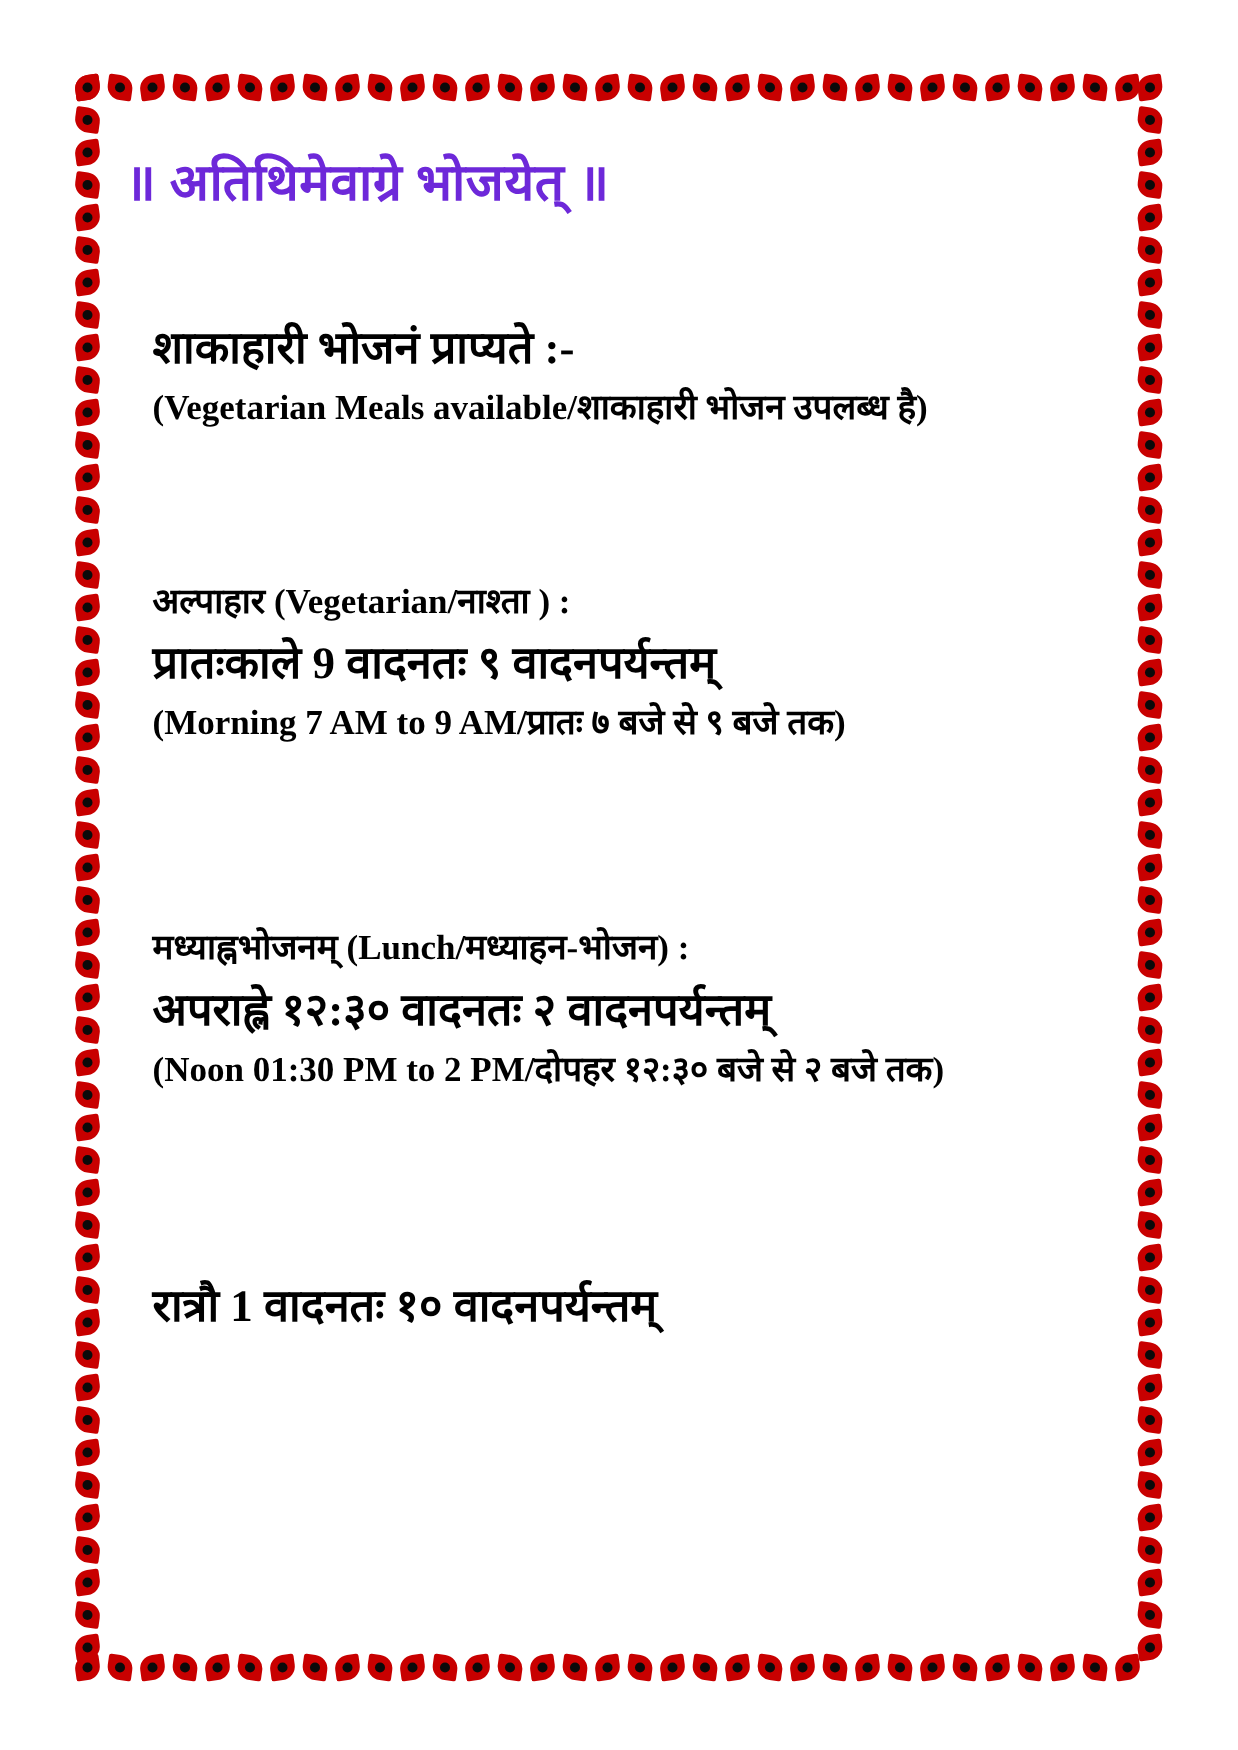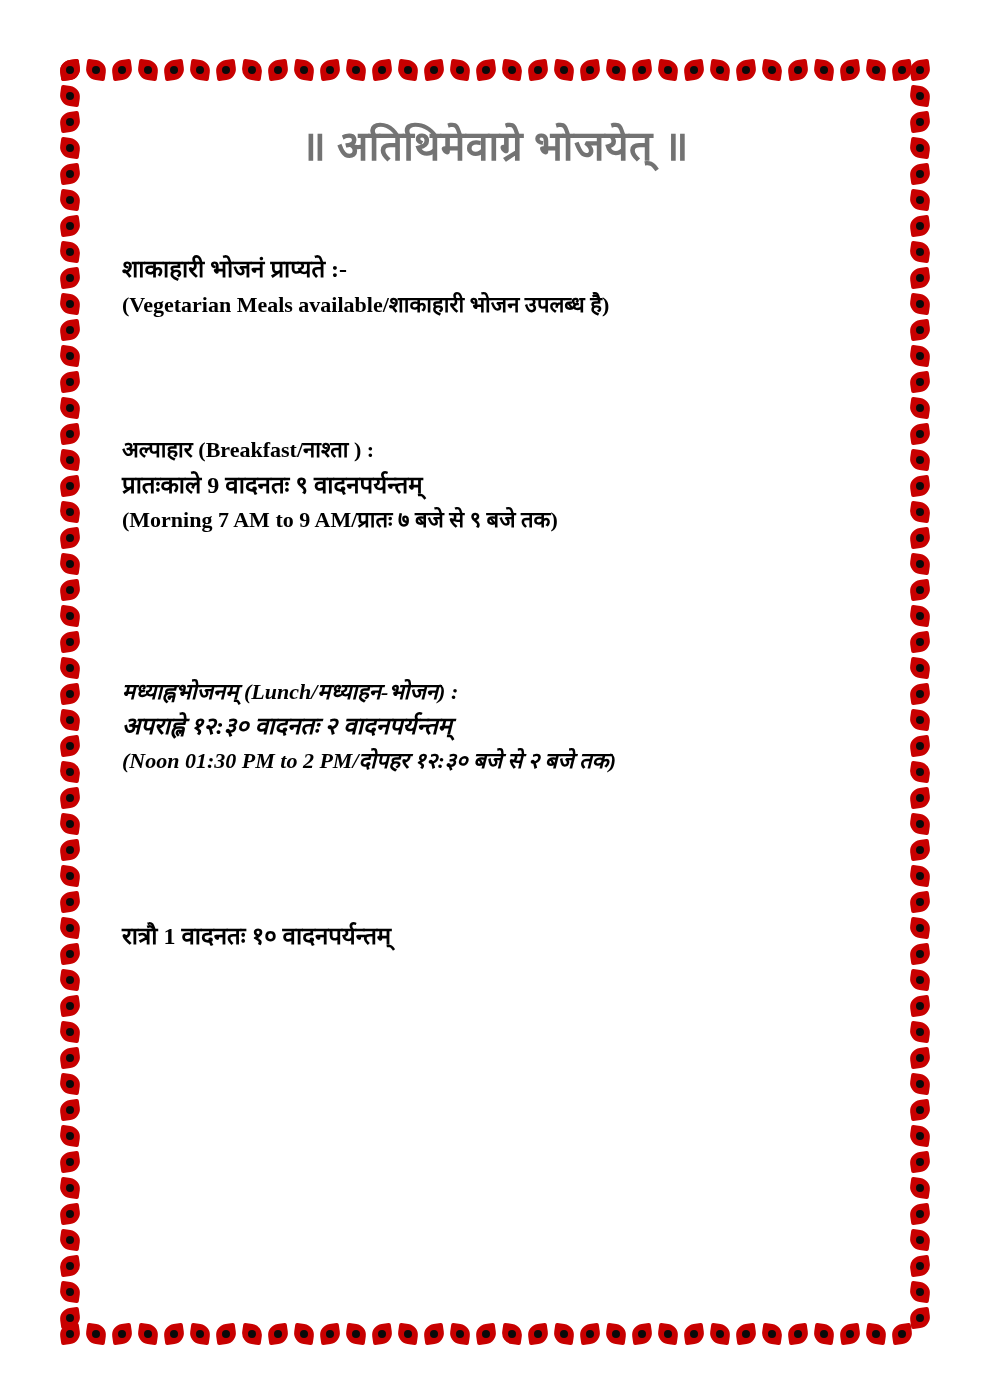--- a/index.html
+++ b/index.html
@@ -86,50 +86,50 @@
   
   .content {
     position: absolute;
     left: 100px;
     top: 100px;
     width: 790px;
     height: 1205px;
   }
 
   .title {
-    text-align: center;
-    color: #737373;
+    text-align: left;
+    color: #6d28d9;
     font-size: 41px;
     font-weight: bold;
     letter-spacing: 0.5px;
     margin: 20px 0 0 0;
     line-height: 1.3;
   }
 
   .block {
     margin-top: 0;
     padding-left: 22px;
   }
   .block.b-intro { margin-top: 78px; }
   .block.b-breakfast { margin-top: 112px; }
-  .block.b-lunch { margin-top: 138px; font-style: italic; }
+  .block.b-lunch { margin-top: 138px; }
   .block.b-dinner { margin-top: 140px; }
 
   .line {
     font-size: 27px;
     font-weight: bold;
     line-height: 1.52;
     color: #000;
     margin: 0;
   }
   .line.dev {
-    font-size: 24px;
+    font-size: 36px;
   }
   .line.mixed {
-    font-size: 22px;
+    font-size: 28px;
   }
 </style>
 </head>
 <body>
 
 <div class="page">
 
   <div class="frame">
     <div class="frame-edge frame-top">
         <div class="motif"></div>
@@ -308,21 +308,21 @@
   <div class="content">
 
     <h1 class="title">॥ अतिथिमेवाग्रे  भोजयेत् ॥</h1>
 
     <div class="block b-intro">
       <p class="line dev">शाकाहारी  भोजनं  प्राप्यते :-</p>
       <p class="line mixed">(Vegetarian Meals available/शाकाहारी  भोजन  उपलब्ध है)</p>
     </div>
 
     <div class="block b-breakfast">
-      <p class="line mixed">अल्पाहार    (Breakfast/नाश्ता  ) :</p>
+      <p class="line mixed">अल्पाहार    (Vegetarian/नाश्ता  ) :</p>
       <p class="line dev">प्रातःकाले  9  वादनतः  ९  वादनपर्यन्तम्</p>
       <p class="line mixed">(Morning 7 AM to 9 AM/प्रातः ७ बजे से ९ बजे तक)</p>
     </div>
 
     <div class="block b-lunch">
       <p class="line mixed">मध्याह्नभोजनम्  (Lunch/मध्याहन-भोजन) :</p>
       <p class="line dev">अपराह्ले  १२:३०  वादनतः  २  वादनपर्यन्तम्</p>
       <p class="line mixed">(Noon 01:30 PM to 2 PM/दोपहर  १२:३०  बजे से  २  बजे तक)</p>
     </div>
 

